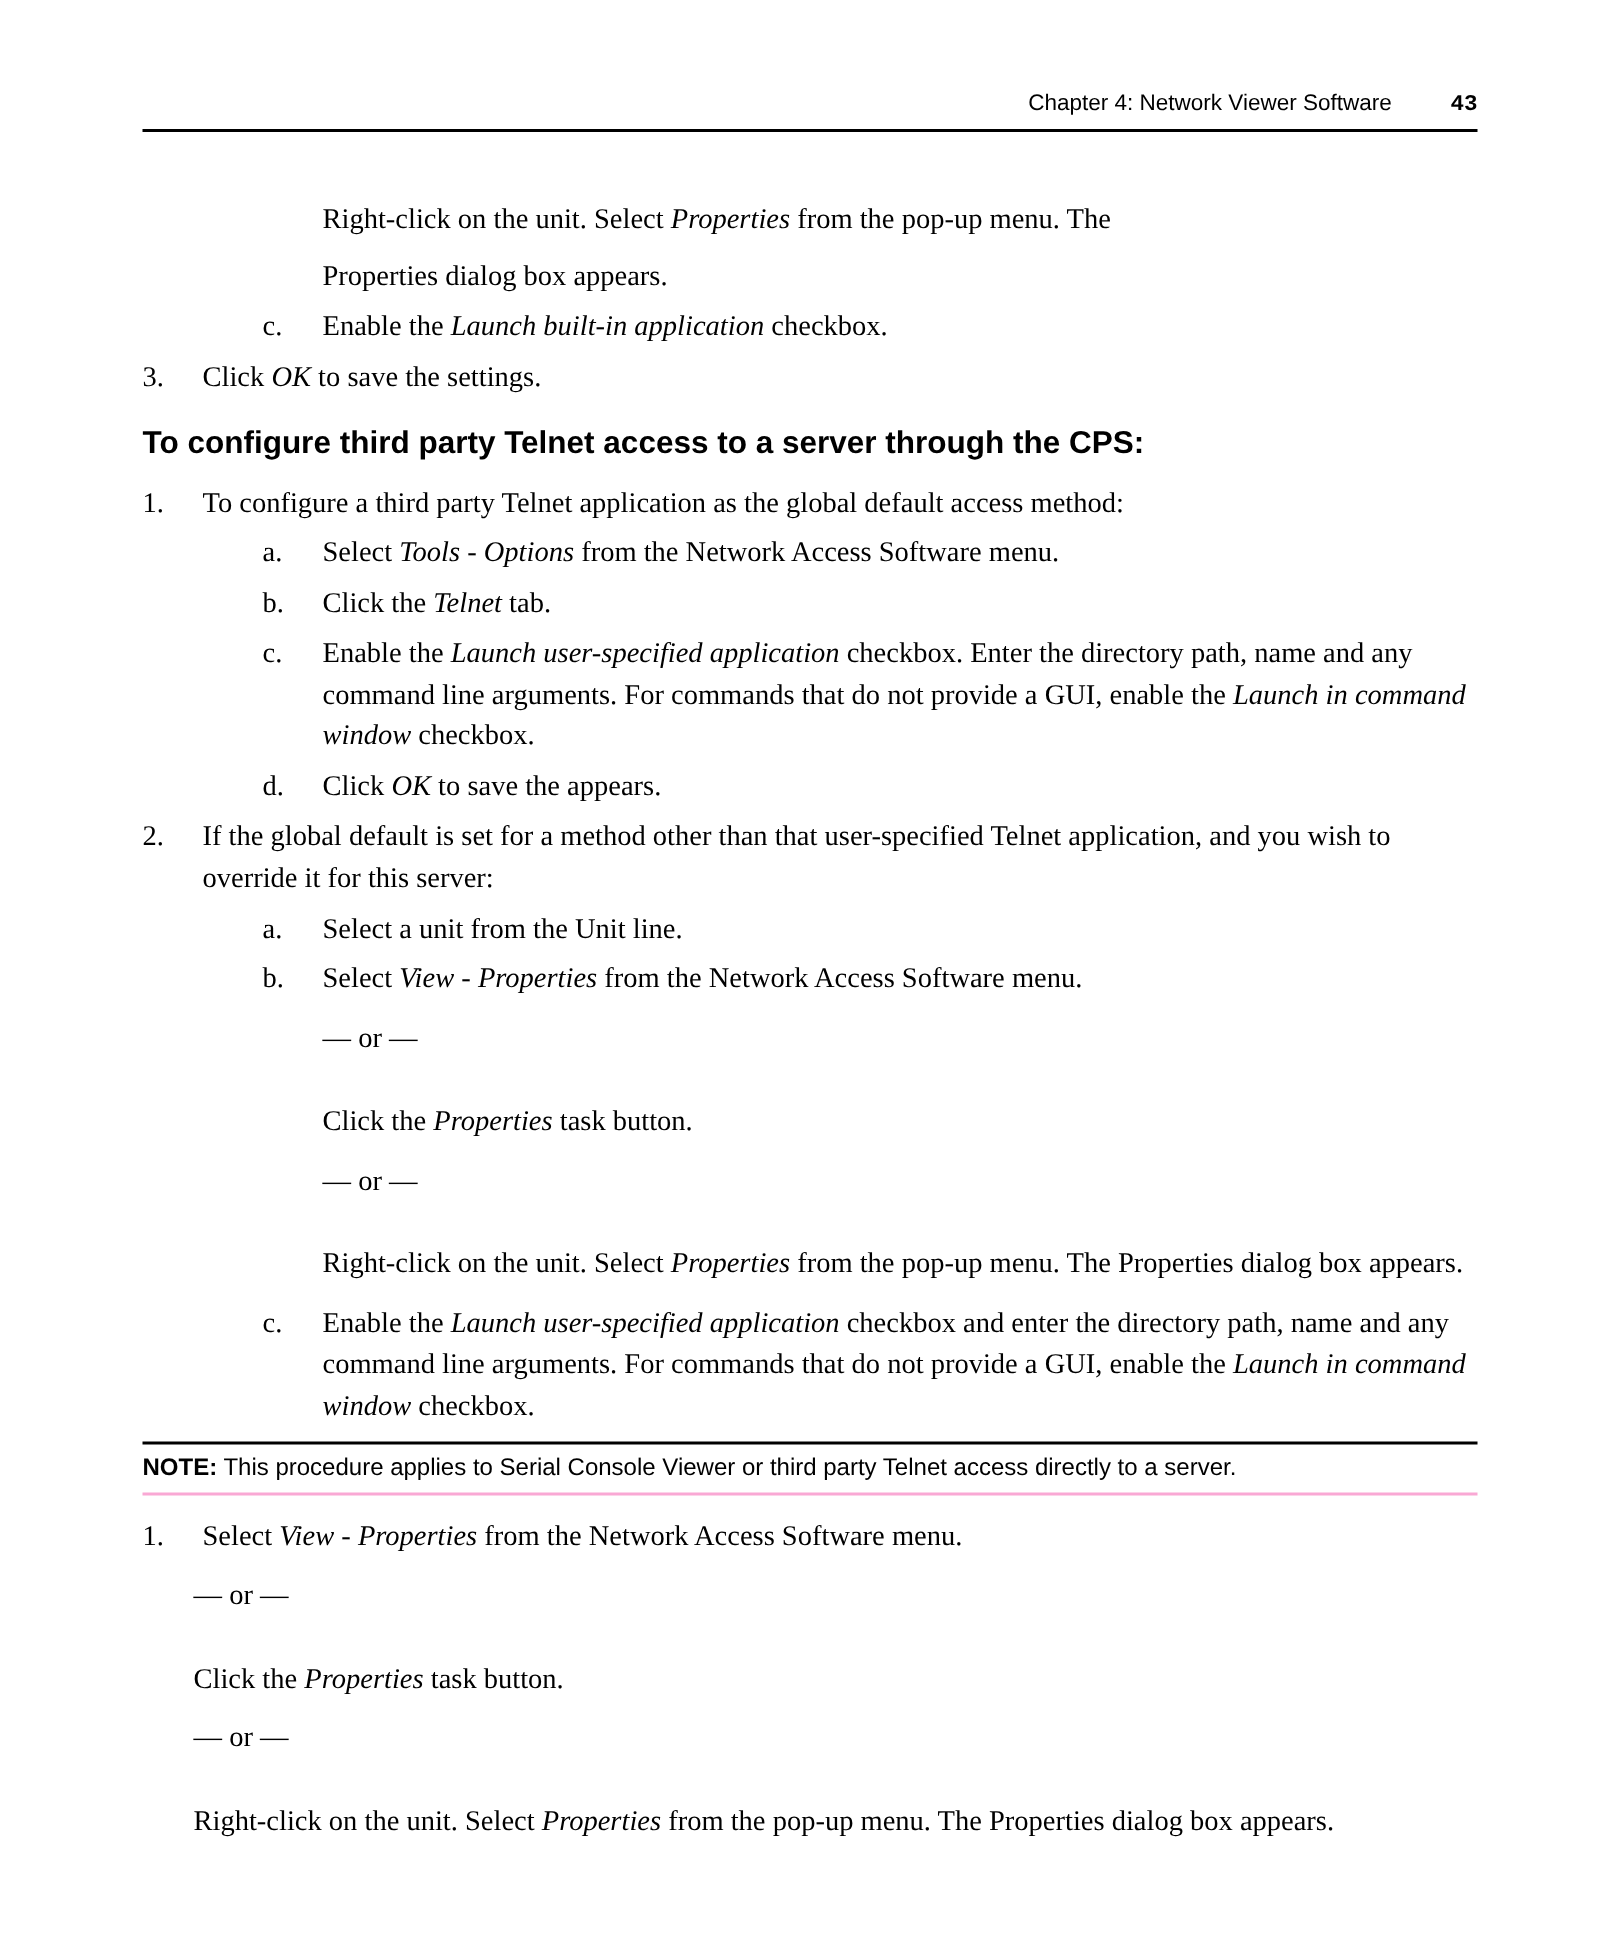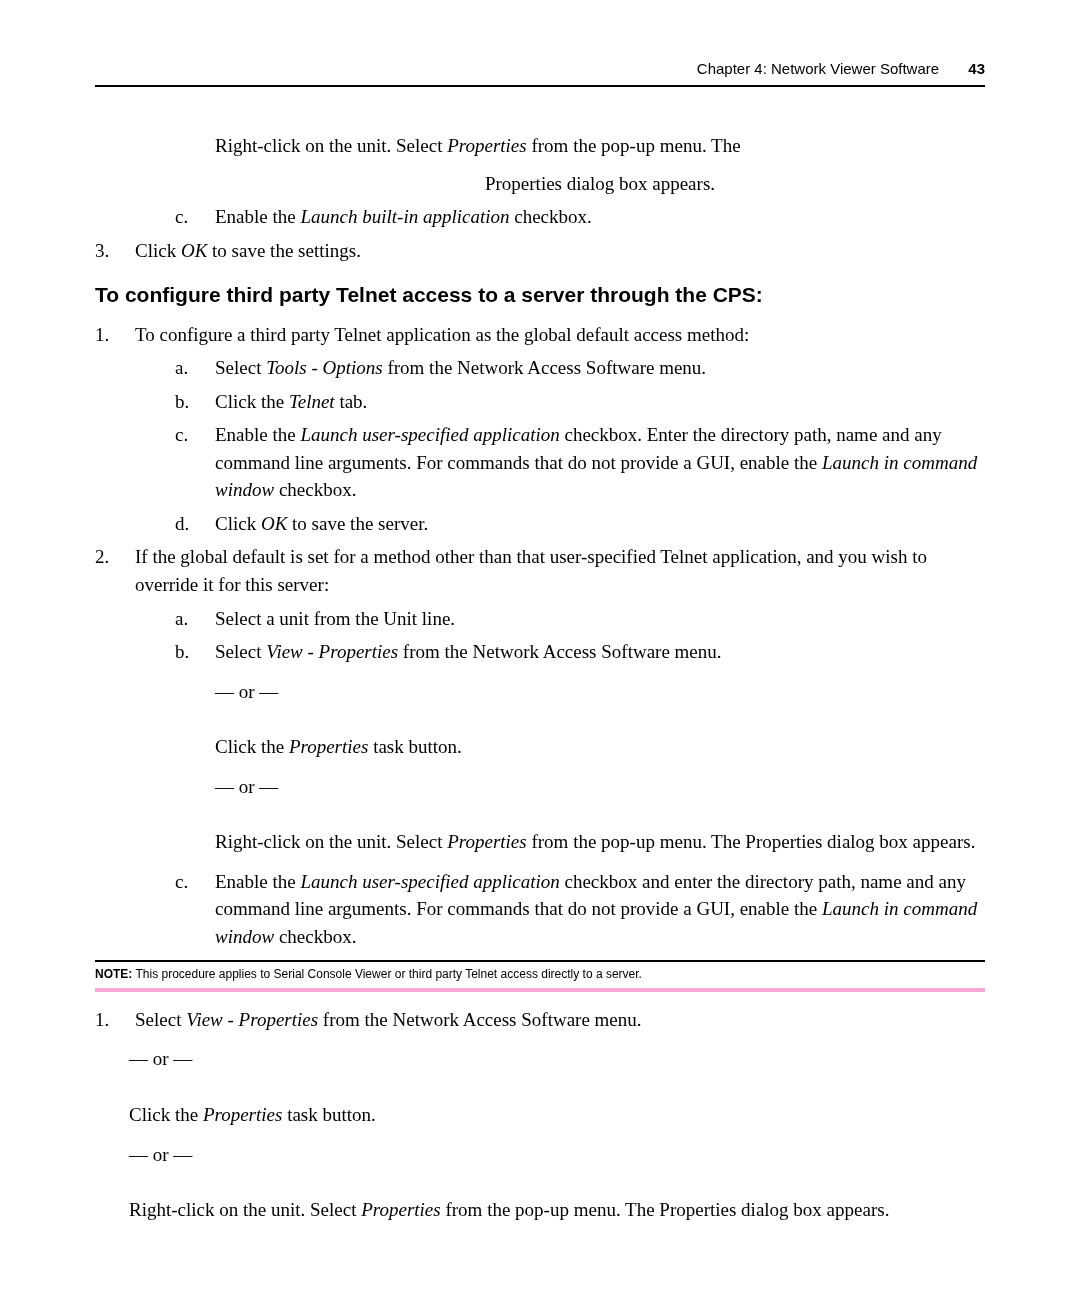--- a/index.html
+++ b/index.html
@@ -18,21 +18,22 @@
   .header {
     text-align: right;
     font-family: Arial, Helvetica, sans-serif;
     font-size: 15px;
     padding-bottom: 8px;
     border-bottom: 2px solid #000;
     margin-bottom: 45px;
   }
   .header .pagenum {
     font-weight: bold;
-    margin-left: 25px;
+    margin-left: 35px;
+    font-family: Liberation Mono, monospace;
   }
   .content {
     font-size: 19px;
     line-height: 1.45;
   }
   .block {
     margin-bottom: 6px;
     margin-top: 28px;
   }
   .i20 { margin-left: 40px; }
@@ -53,47 +54,47 @@
   .list-body { flex: 1 1 auto; }
   .heading {
     font-family: Arial, Helvetica, sans-serif;
     font-weight: bold;
     font-size: 21px;
     margin-top: 16px;
     margin-bottom: 10px;
   }
   .note-box {
     border-top: 2px solid #000;
-    border-bottom: 4px solid #f9a8d4;
+    border-bottom: 2px solid #f9a8d4;
     padding: 4px 0;
     margin-top: 10px;
     margin-bottom: 14px;
     font-family: Arial, Helvetica, sans-serif;
-    font-size: 12px;
+    font-size: 16px;
   }
   .note-label {
     font-weight: bold;
   }
   em, i { font-style: italic; }
 </style>
 </head>
 <body>
 
 <div class="page">
   <div class="header">
     <span>Chapter 4: Network Viewer Software</span>
     <span class="pagenum">43</span>
   </div>
 
   <div class="content">
 
     <div class="block i60">
       <span>Right-click on the unit. Select </span><i>Properties</i><span> from the pop-up menu. The</span>
     </div>
-    <div class="block i60" style="margin-top:10px;text-align:center;">Properties dialog box appears.</div>
+    <div class="block i60" style="margin-top:10px;">Properties dialog box appears.</div>
 
     <div class="list-row i40">
       <div class="list-marker wide-marker">c.</div>
       <div class="list-body">
         <span>Enable the </span><i>Launch built-in application</i><span> checkbox.</span>
       </div>
     </div>
 
     <div class="list-row">
       <div class="list-marker wide-marker">3.</div>
@@ -126,21 +127,21 @@
     <div class="list-row i40">
       <div class="list-marker wide-marker">c.</div>
       <div class="list-body">
         <span>Enable the </span><i>Launch user-specified application</i><span> checkbox. Enter the directory path, name and any command line arguments. For commands that do not provide a GUI, enable the </span><i>Launch in command window</i><span> checkbox.</span>
       </div>
     </div>
 
     <div class="list-row i40">
       <div class="list-marker wide-marker">d.</div>
       <div class="list-body">
-        <span>Click </span><i>OK</i><span> to save the server.</span>
+        <span>Click </span><i>OK</i><span> to save the appears.</span>
       </div>
     </div>
 
     <div class="list-row">
       <div class="list-marker wide-marker">2.</div>
       <div class="list-body">If the global default is set for a method other than that user-specified Telnet application, and you wish to override it for this server:</div>
     </div>
 
     <div class="list-row i40">
       <div class="list-marker wide-marker">a.</div>

